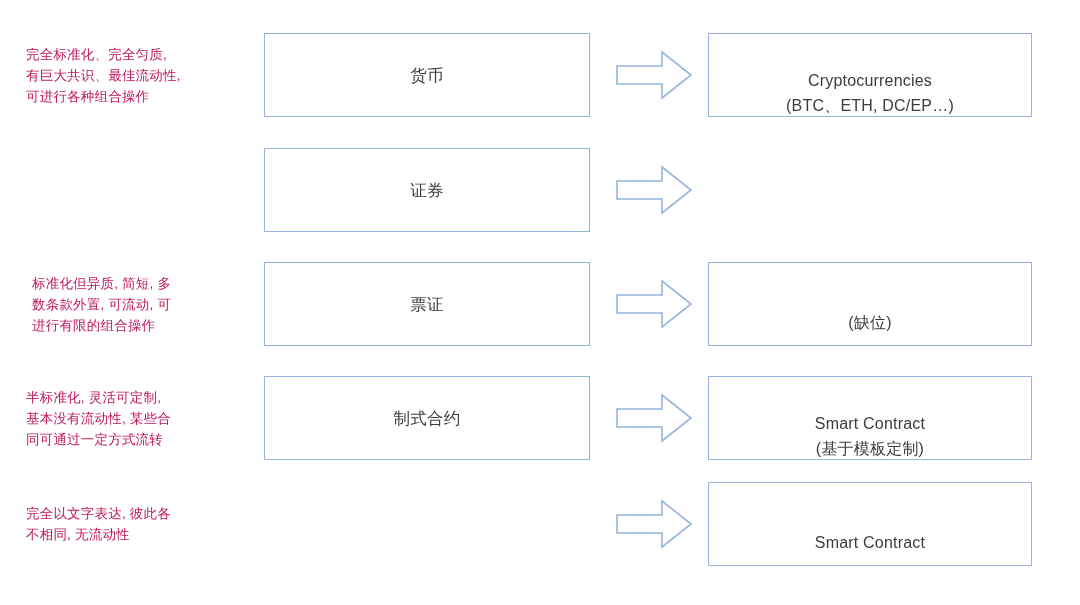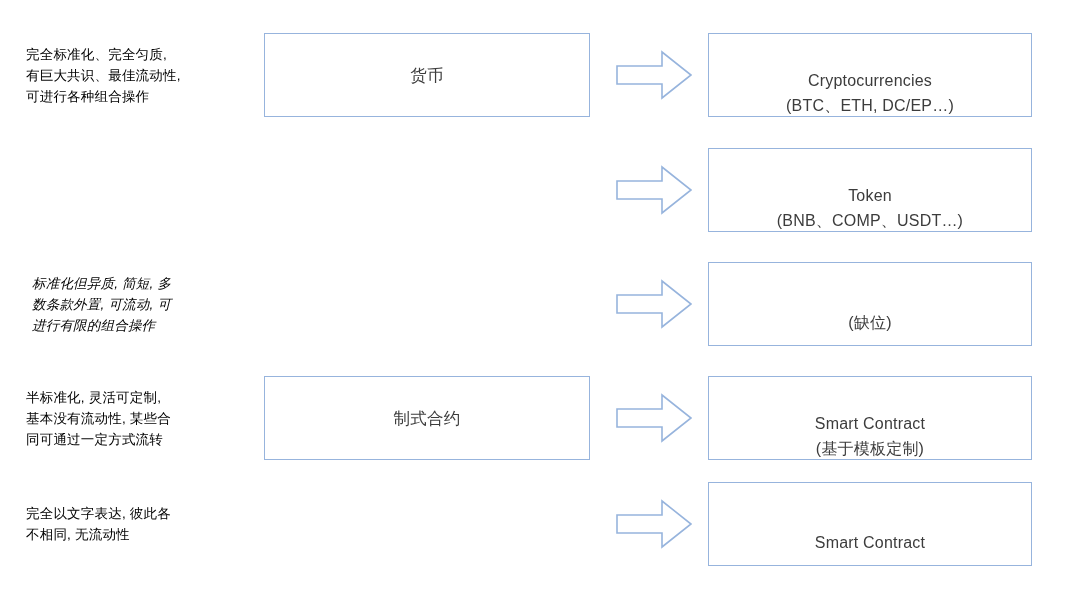--- a/index.html
+++ b/index.html
@@ -32,29 +32,28 @@
 
   
   .desc {
     position: absolute;
     left: 26px;
     width: 228px;
     top: 50%;
     transform: translateY(-50%);
     font-size: 13.5px;
     line-height: 21px;
-    color: #000000;
+    color: #be185d;
     letter-spacing: 0.2px;
     text-align: left;
     white-space: pre-line;
   }
   .desc.indent {
     left: 32px;
     width: 222px;
-    font-style: italic;
   }
 
   
   .box {
     position: absolute;
     top: 0;
     height: 84px;
     box-sizing: border-box;
     border: 1px solid #97b4dd;
     background: #ffffff;
@@ -117,35 +116,37 @@
         <polygon points="1,16 46,16 46,2 75,25 46,48 46,34 1,34" fill="#ffffff" stroke="#97b4dd" stroke-width="1.6" stroke-linejoin="miter"></polygon>
       </svg>
     </div>
     <div class="box box-right">
       <span class="box-text">Cryptocurrencies
 (BTC、ETH,  DC/EP…)</span>
     </div>
   </div>
 
   <div class="row" style="top:148px;">
+    <div class="box box-mid">
+      <span class="box-text">证券</span>
+    </div>
     <div class="arrow">
       <svg viewBox="0 0 76 50" xmlns="http://www.w3.org/2000/svg">
         <polygon points="1,16 46,16 46,2 75,25 46,48 46,34 1,34" fill="#ffffff" stroke="#97b4dd" stroke-width="1.6" stroke-linejoin="miter"></polygon>
       </svg>
-    </div>
-    <div class="box box-right">
-      <span class="box-text">Token
-(BNB、COMP、USDT…)</span>
     </div>
   </div>
 
   <div class="row" style="top:262px;">
     <div class="desc indent">标准化但异质, 简短, 多
 数条款外置, 可流动, 可
 进行有限的组合操作</div>
+    <div class="box box-mid">
+      <span class="box-text">票证</span>
+    </div>
     <div class="arrow">
       <svg viewBox="0 0 76 50" xmlns="http://www.w3.org/2000/svg">
         <polygon points="1,16 46,16 46,2 75,25 46,48 46,34 1,34" fill="#ffffff" stroke="#97b4dd" stroke-width="1.6" stroke-linejoin="miter"></polygon>
       </svg>
     </div>
     <div class="box box-right">
       <span class="box-text">(缺位)</span>
     </div>
   </div>
 

